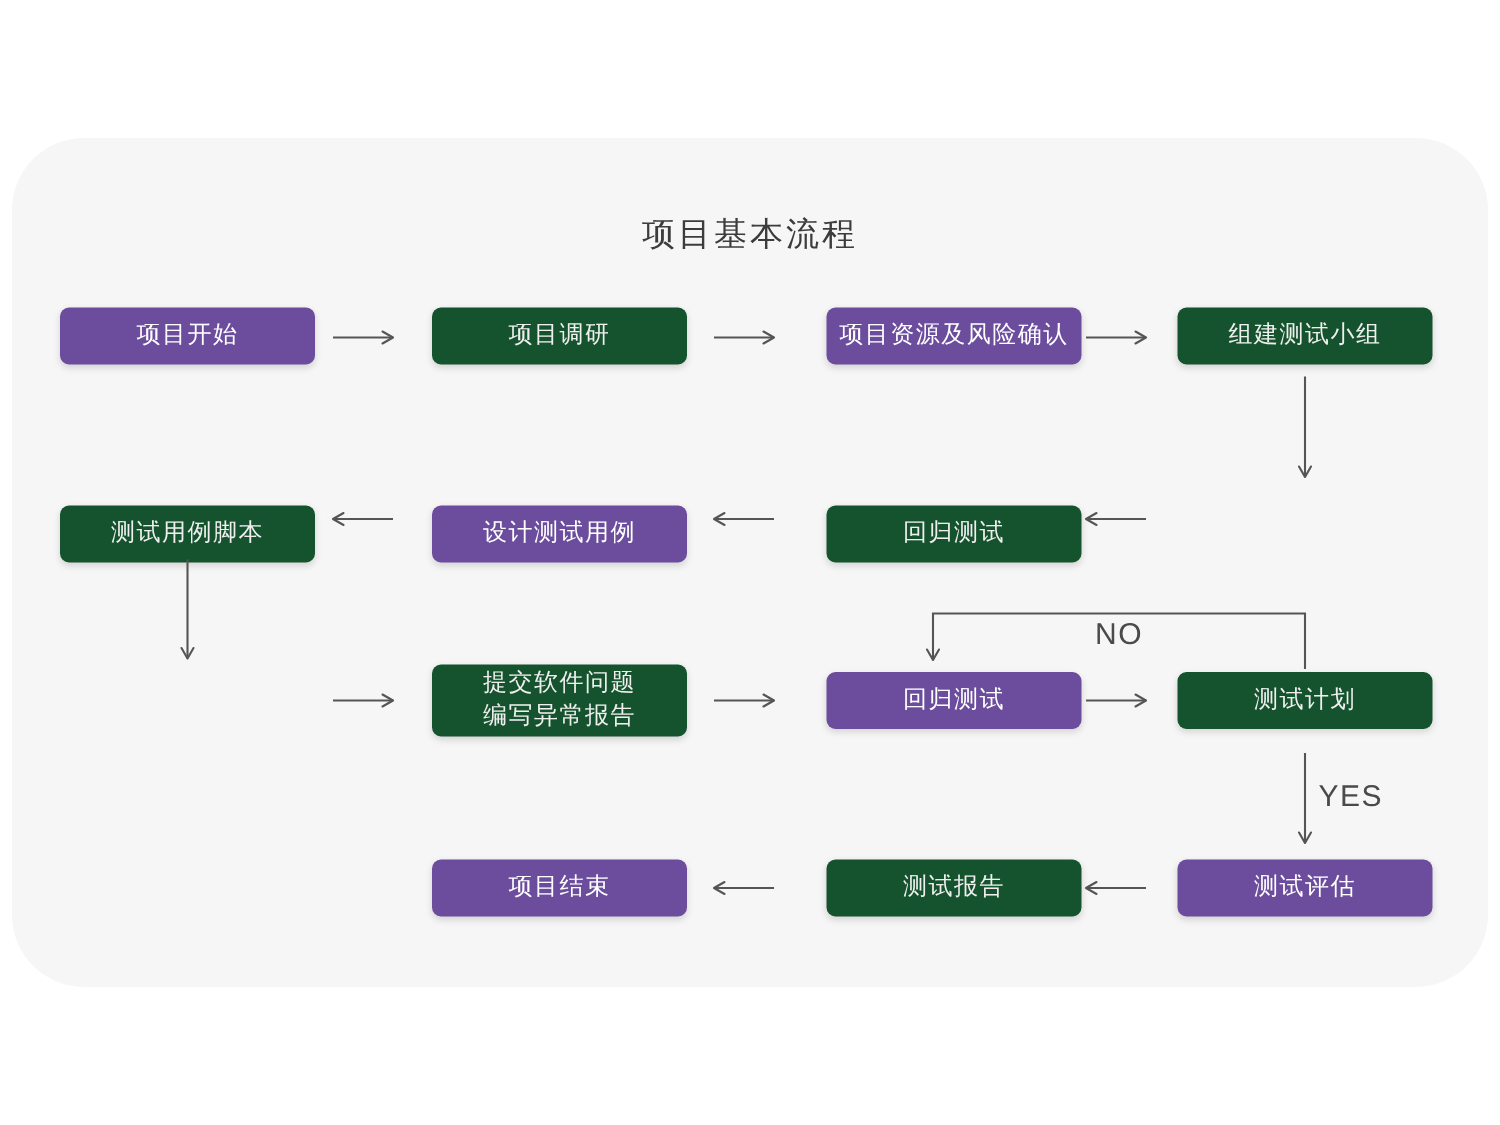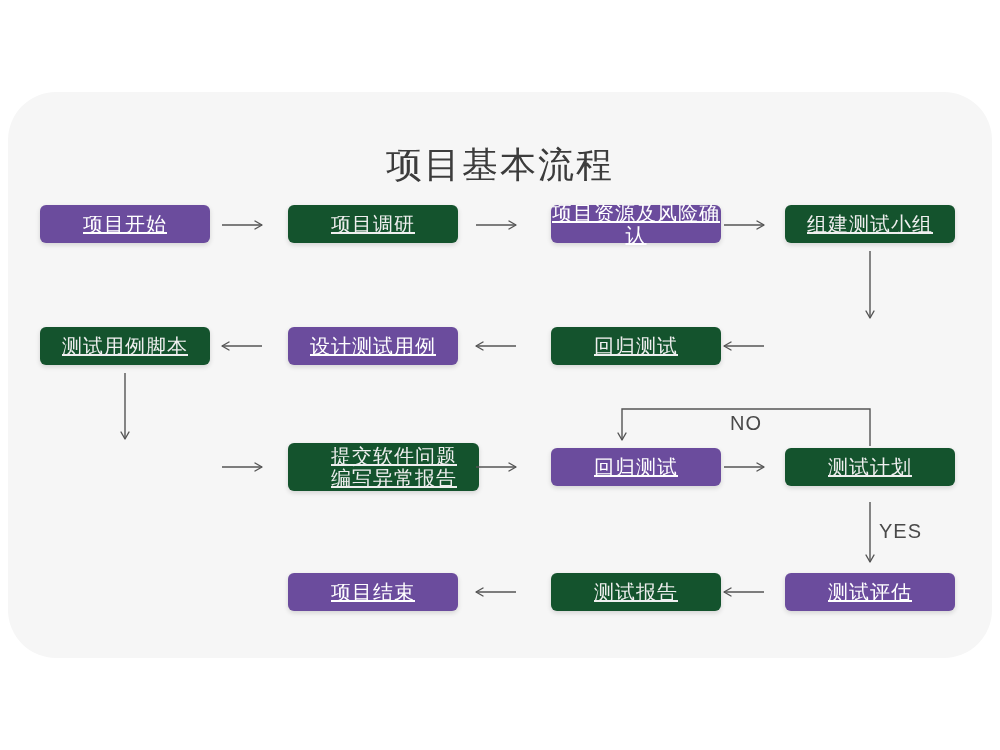--- a/index.html
+++ b/index.html
@@ -23,49 +23,48 @@
     height: 566px;
     background: #f6f6f6;
     border-radius: 48px;
   }
   .diagram-title {
     position: absolute;
     left: 0;
     top: 141px;
     width: 1000px;
     text-align: center;
-    font-size: 36px;
+    font-size: 22px;
     font-weight: 500;
     letter-spacing: 2px;
     color: #3c3c3c;
   }
   .node {
     position: absolute;
     width: 170px;
     height: 38px;
     border-radius: 6px;
     display: flex;
     flex-direction: column;
     align-items: center;
     justify-content: center;
-    font-size: 20px;
+    font-size: 16px;
     letter-spacing: 1px;
     text-align: center;
     box-shadow: 0 2px 5px rgba(0,0,0,0.14);
     line-height: 22px;
-    text-decoration: underline;
   }
   .node.purple { background: #6b4c9d; color: #ffffff; }
   .node.gray   { background: #14532d; color: #efefef; }
-  .node.tall   { height: 48px; line-height: 22px; padding-left: 21px; }
+  .node.tall   { height: 48px; line-height: 22px; }
 
   
   .c1 { left: 40px; }  .c2 { left: 288px; }  .c3 { left: 537px; margin-left: 14px; }  .c4 { left: 785px; }
   
-  .r1 { top: 205px; }  .r2 { top: 327px; text-align: center; }  .r3 { top: 448px; }  .r4 { top: 573px; }
+  .r1 { top: 205px; }  .r2 { top: 337px; text-align: center; }  .r3 { top: 448px; }  .r4 { top: 573px; }
   .r3tall { top: 443px; }
 
   .arrows-layer {
     position: absolute;
     left: 0; top: 0;
     width: 1000px; height: 750px;
     pointer-events: none;
   }
   .branch-label {
     position: absolute;

